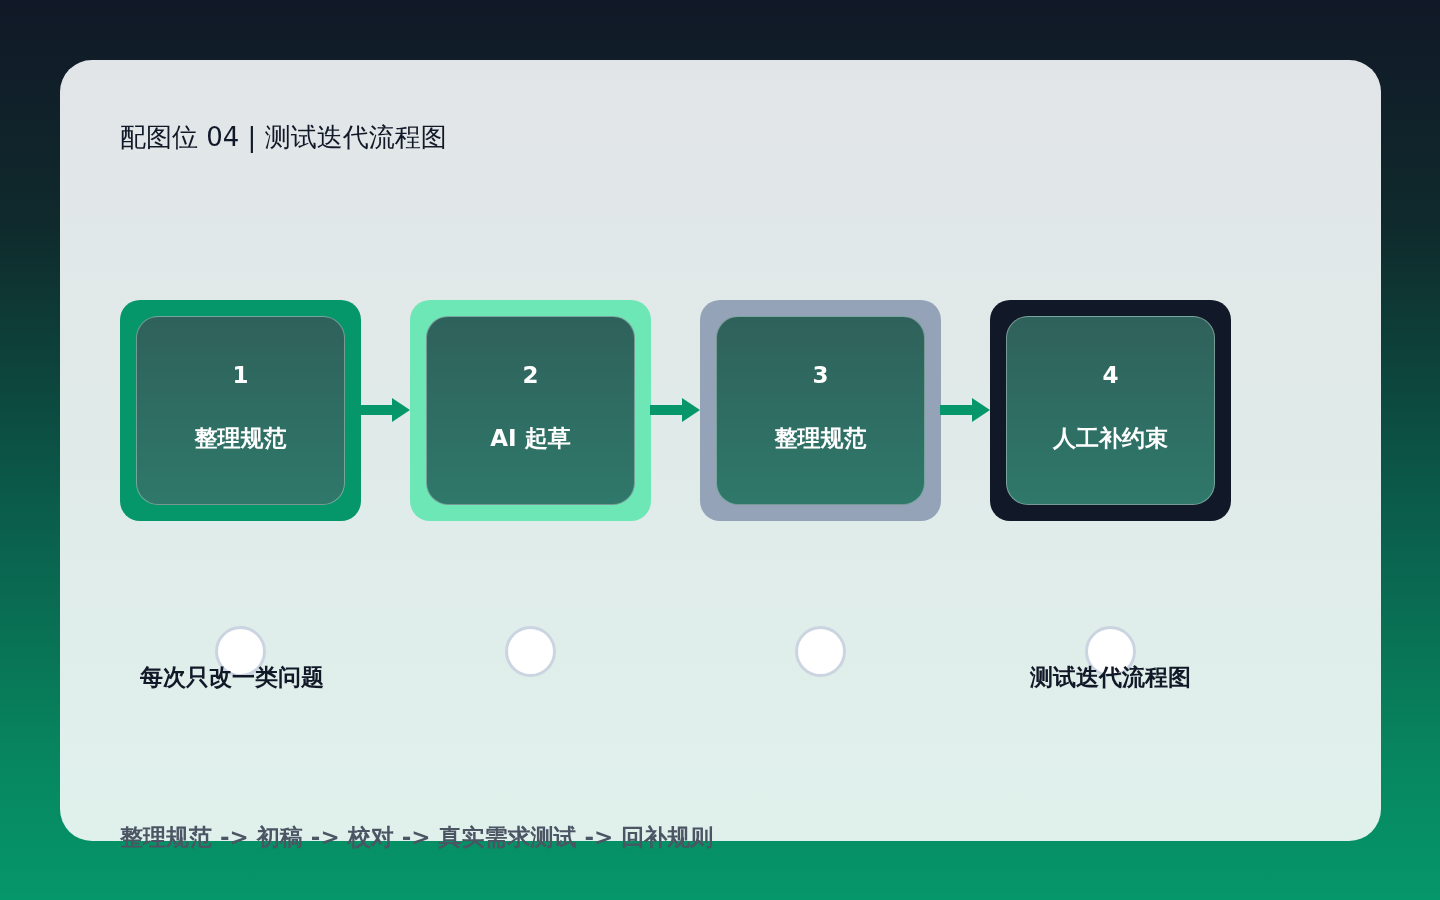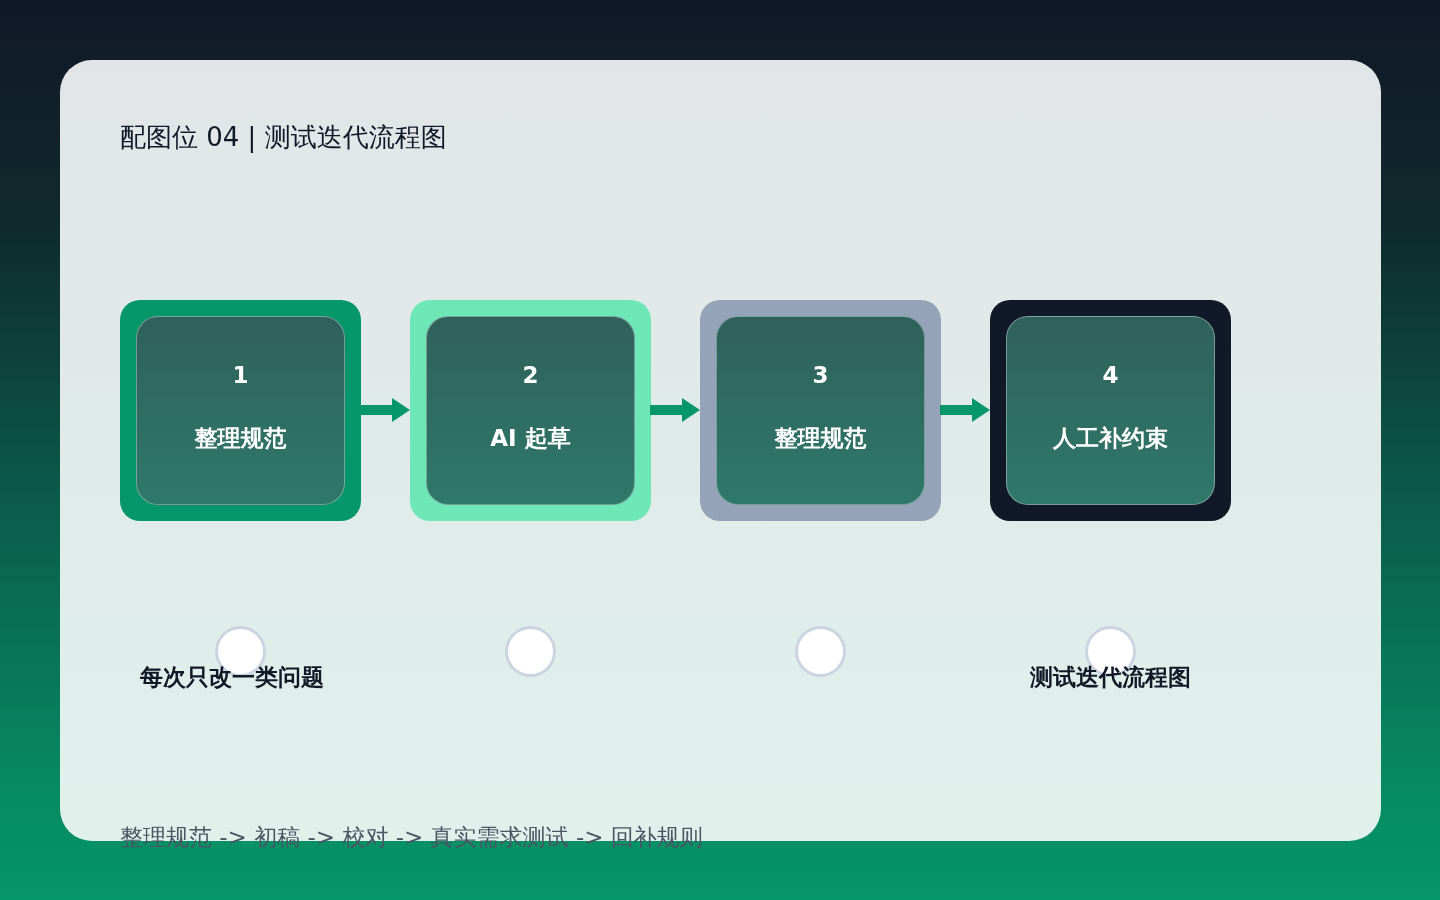--- a/index.html
+++ b/index.html
@@ -78,20 +78,21 @@
       font-weight: bold;
       color: #111827;
       white-space: nowrap;
     }
     .caption {
       position: absolute;
       left: 120px; top: 822px;
       font-size: 23px;
       color: #4b5563;
       white-space: nowrap;
+      font-weight: bold;
     }
   </style>
 </head>
 <body>
 
 <div class="card"></div>
 
 <div class="title">配图位 04 | 测试迭代流程图</div>
 
 <div class="step" style="left:120px; background:#059669;">

